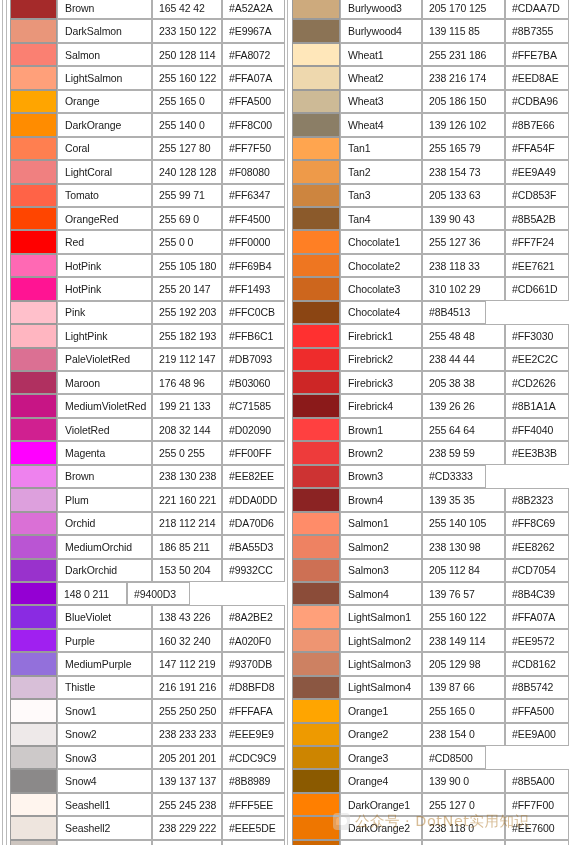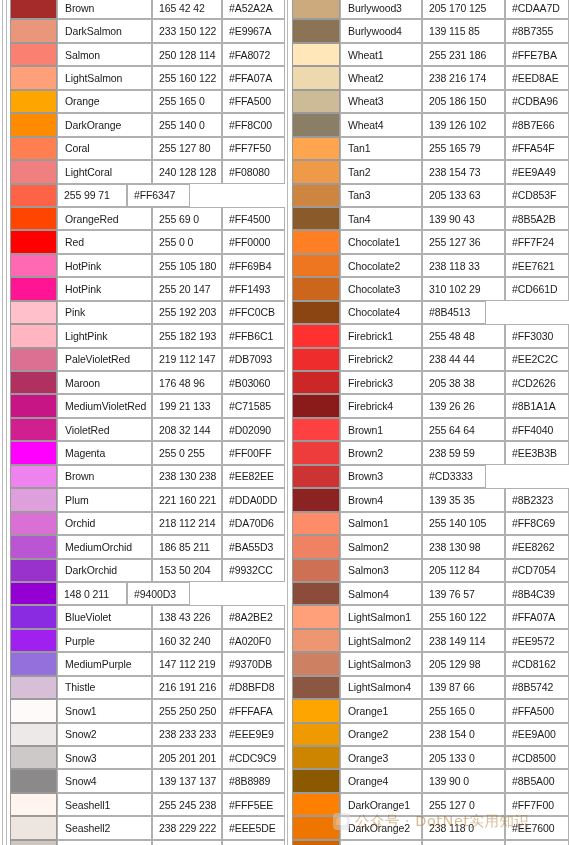--- a/index.html
+++ b/index.html
@@ -206,20 +206,21 @@
           <div class="row">
             <div class="cell c-pad"></div>
             <div class="cell c-swatch" style="background: rgb(240, 128, 128);"></div>
             <div class="cell c-name">LightCoral</div>
             <div class="cell c-rgb">240 128 128</div>
             <div class="cell c-hex">#F08080</div>
           </div>
           <div class="row">
             <div class="cell c-pad"></div>
             <div class="cell c-swatch" style="background: rgb(255, 99, 71);"></div>
+            <div class="cell c-name">Tomato</div>
             <div class="cell c-rgb">255 99 71</div>
             <div class="cell c-hex">#FF6347</div>
           </div>
           <div class="row">
             <div class="cell c-pad"></div>
             <div class="cell c-swatch" style="background: rgb(255, 69, 0);"></div>
             <div class="cell c-name">OrangeRed</div>
             <div class="cell c-rgb">255 69 0</div>
             <div class="cell c-hex">#FF4500</div>
           </div>
@@ -636,21 +637,20 @@
             <div class="cell c-pad"></div>
             <div class="cell c-swatch" style="background: rgb(238, 154, 0);"></div>
             <div class="cell c-name">Orange2</div>
             <div class="cell c-rgb">238 154 0</div>
             <div class="cell c-hex">#EE9A00</div>
           </div>
           <div class="row">
             <div class="cell c-pad"></div>
             <div class="cell c-swatch" style="background: rgb(205, 133, 0);"></div>
             <div class="cell c-name">Orange3</div>
-            <div class="cell c-rgb">205 133 0</div>
             <div class="cell c-hex">#CD8500</div>
           </div>
           <div class="row">
             <div class="cell c-pad"></div>
             <div class="cell c-swatch" style="background: rgb(139, 90, 0);"></div>
             <div class="cell c-name">Orange4</div>
             <div class="cell c-rgb">139 90 0</div>
             <div class="cell c-hex">#8B5A00</div>
           </div>
           <div class="row">

